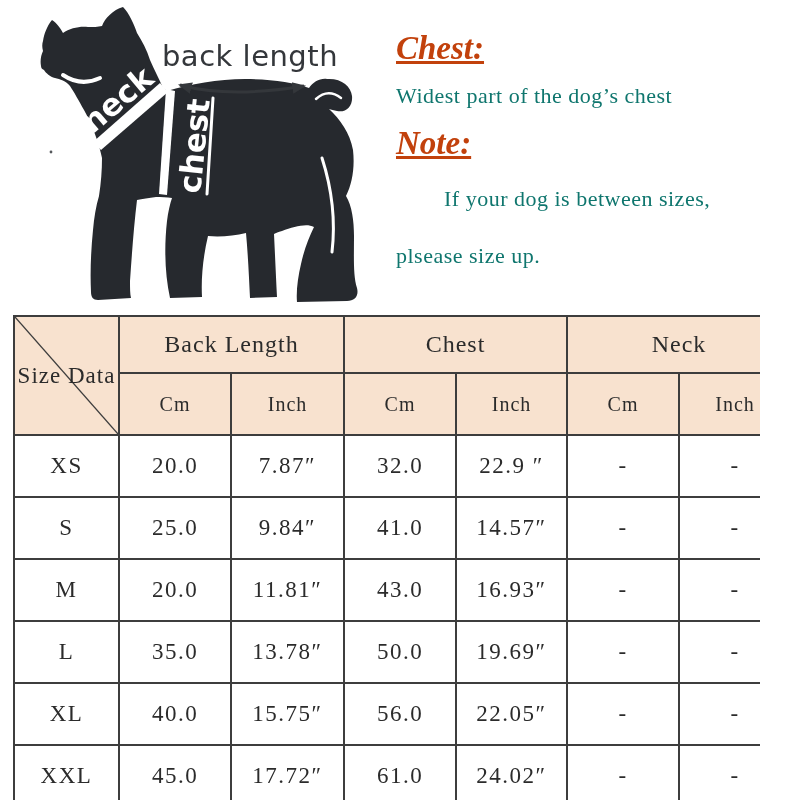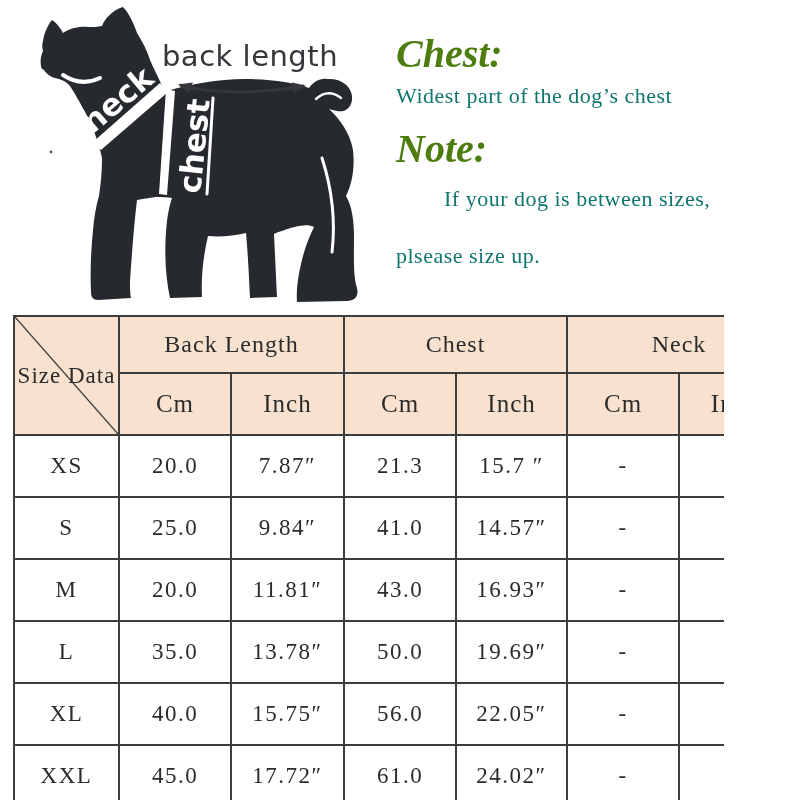--- a/index.html
+++ b/index.html
@@ -1,45 +1,45 @@
 <!DOCTYPE html>
 <html><head>
 <meta charset="utf-8">
 <style>
   html,body{margin:0;padding:0;background:#ffffff;}
   .page{position:relative;width:724px;height:800px;background:#ffffff;overflow:hidden;
-        font-family:"Liberation Serif", serif;color:#222;}
+        font-family:"Liberation Serif", serif;color:#222;padding-left:36px;}
 
   
   .diagram{position:absolute;left:10px;top:0;width:390px;height:310px;}
   .diagram svg{display:block;width:100%;height:100%;}
   .dog-label{font-family:"DejaVu Sans", sans-serif;font-weight:bold;fill:#ffffff;}
   .bl-label{font-family:"DejaVu Sans", sans-serif;fill:#34373b;}
 
   
   .info{position:absolute;left:396px;top:0;width:400px;}
   .info .line{position:absolute;left:0;white-space:nowrap;}
-  .heading{font-style:italic;font-weight:bold;font-size:40px;color:#4d7c0f;}
+  .heading{font-style:italic;font-weight:bold;font-size:33px;color:#c2410c;text-decoration:underline;}
   .bodytext{font-size:22px;color:#0f766e;letter-spacing:0.5px;}
   .l-chest-h{top:30px;}
   .l-chest-d{top:83px;}
   .l-note-h{top:125px;}
   .l-note-1{top:186px;margin-left:48px;}
   .l-note-2{top:243px;}
 
   
   table.size-table{position:absolute;left:13px;top:315px;width:777px;height:475px;
       border-collapse:collapse;table-layout:fixed;
       font-family:"Liberation Serif", serif;color:#2b2b2b;}
   table.size-table td, table.size-table th{
       border:2px solid #3d3d3d;text-align:center;vertical-align:middle;
       font-weight:normal;padding:0;}
   .hdr{background:#f8e2cf;}
   .group-row th{font-size:24px;height:55px;letter-spacing:1px;}
-  .unit-row th{font-size:25px;height:60px;letter-spacing:1px;}
+  .unit-row th{font-size:20px;height:60px;letter-spacing:1px;}
   .data-row td{font-size:23px;height:60px;letter-spacing:1.5px;background:#ffffff;border-radius:28px;}
   .corner{position:relative;padding:0;}
   .corner svg{position:absolute;left:0;top:0;width:100%;height:100%;}
   .corner span{position:relative;font-size:23px;letter-spacing:1px;}
 </style>
 </head>
 <body>
 
 <div class="page">
 
@@ -126,22 +126,22 @@
         <th class="hdr">Cm</th>
         <th class="hdr">Inch</th>
         <th class="hdr">Cm</th>
         <th class="hdr">Inch</th>
       </tr>
 
       <tr class="data-row">
         <td>XS</td>
         <td>20.0</td>
         <td>7.87″</td>
-        <td>21.3</td>
-        <td>15.7 ″</td>
+        <td>32.0</td>
+        <td>22.9 ″</td>
         <td>-</td>
         <td>-</td>
       </tr>
       <tr class="data-row">
         <td>S</td>
         <td>25.0</td>
         <td>9.84″</td>
         <td>41.0</td>
         <td>14.57″</td>
         <td>-</td>

